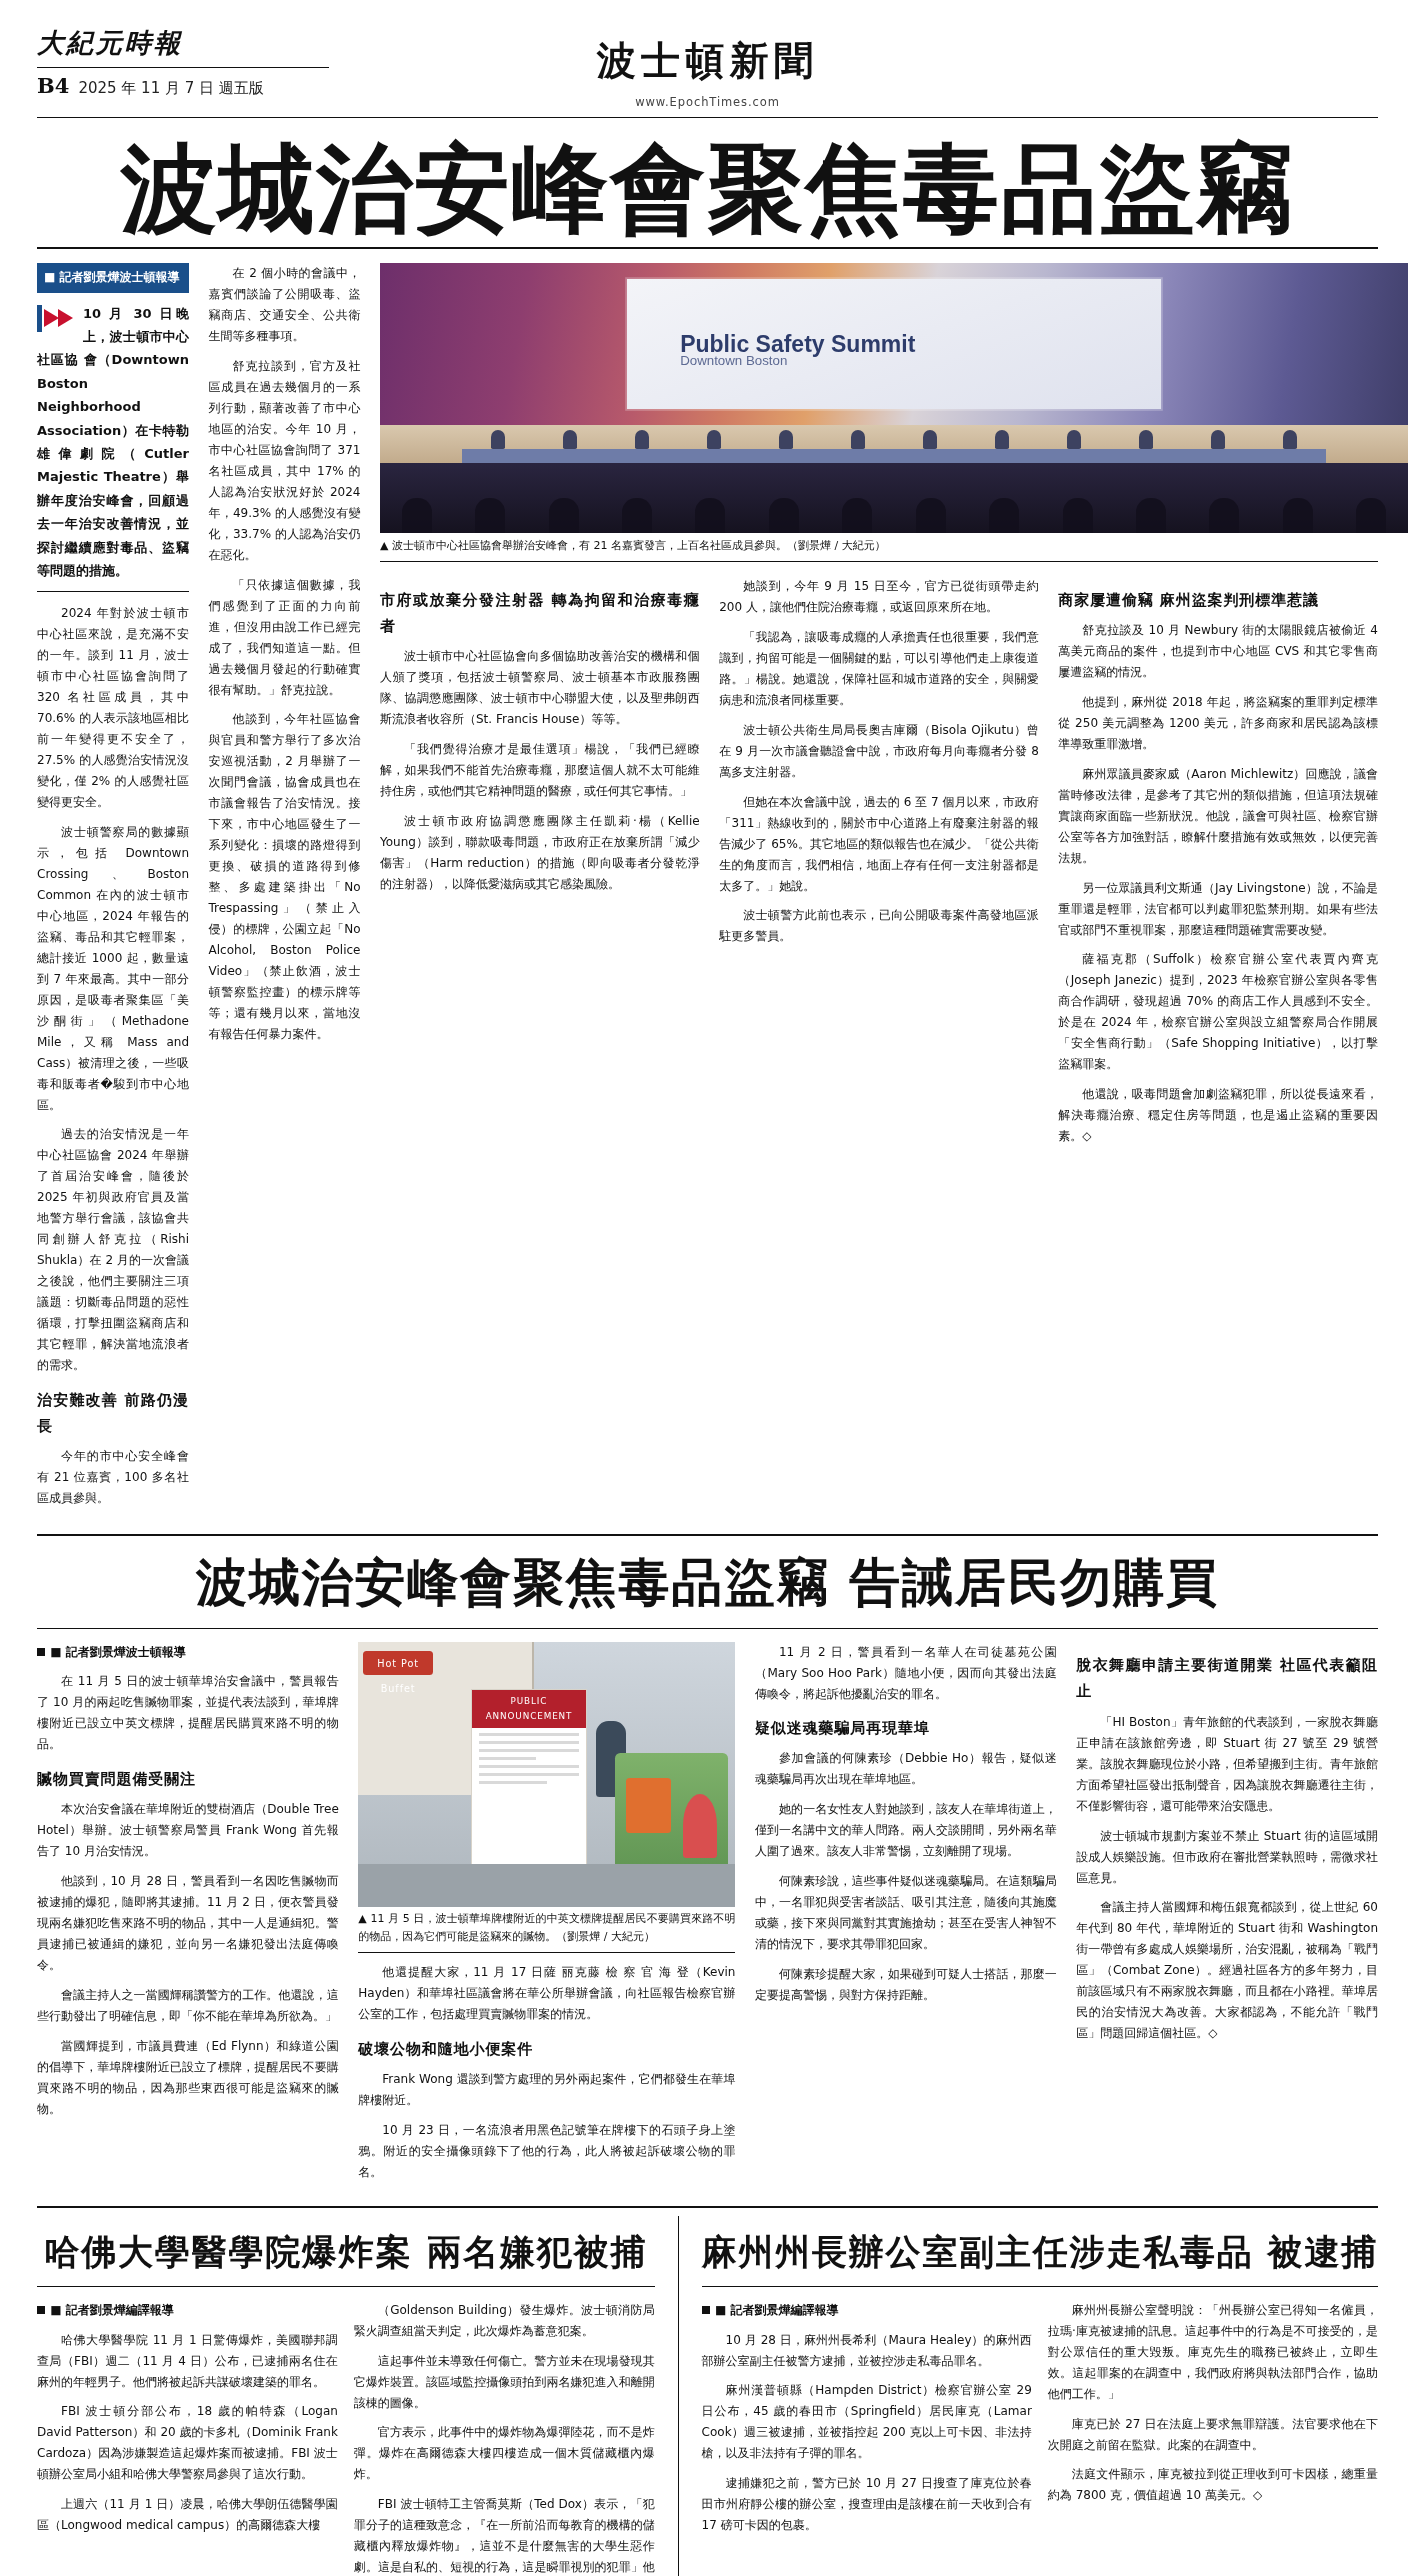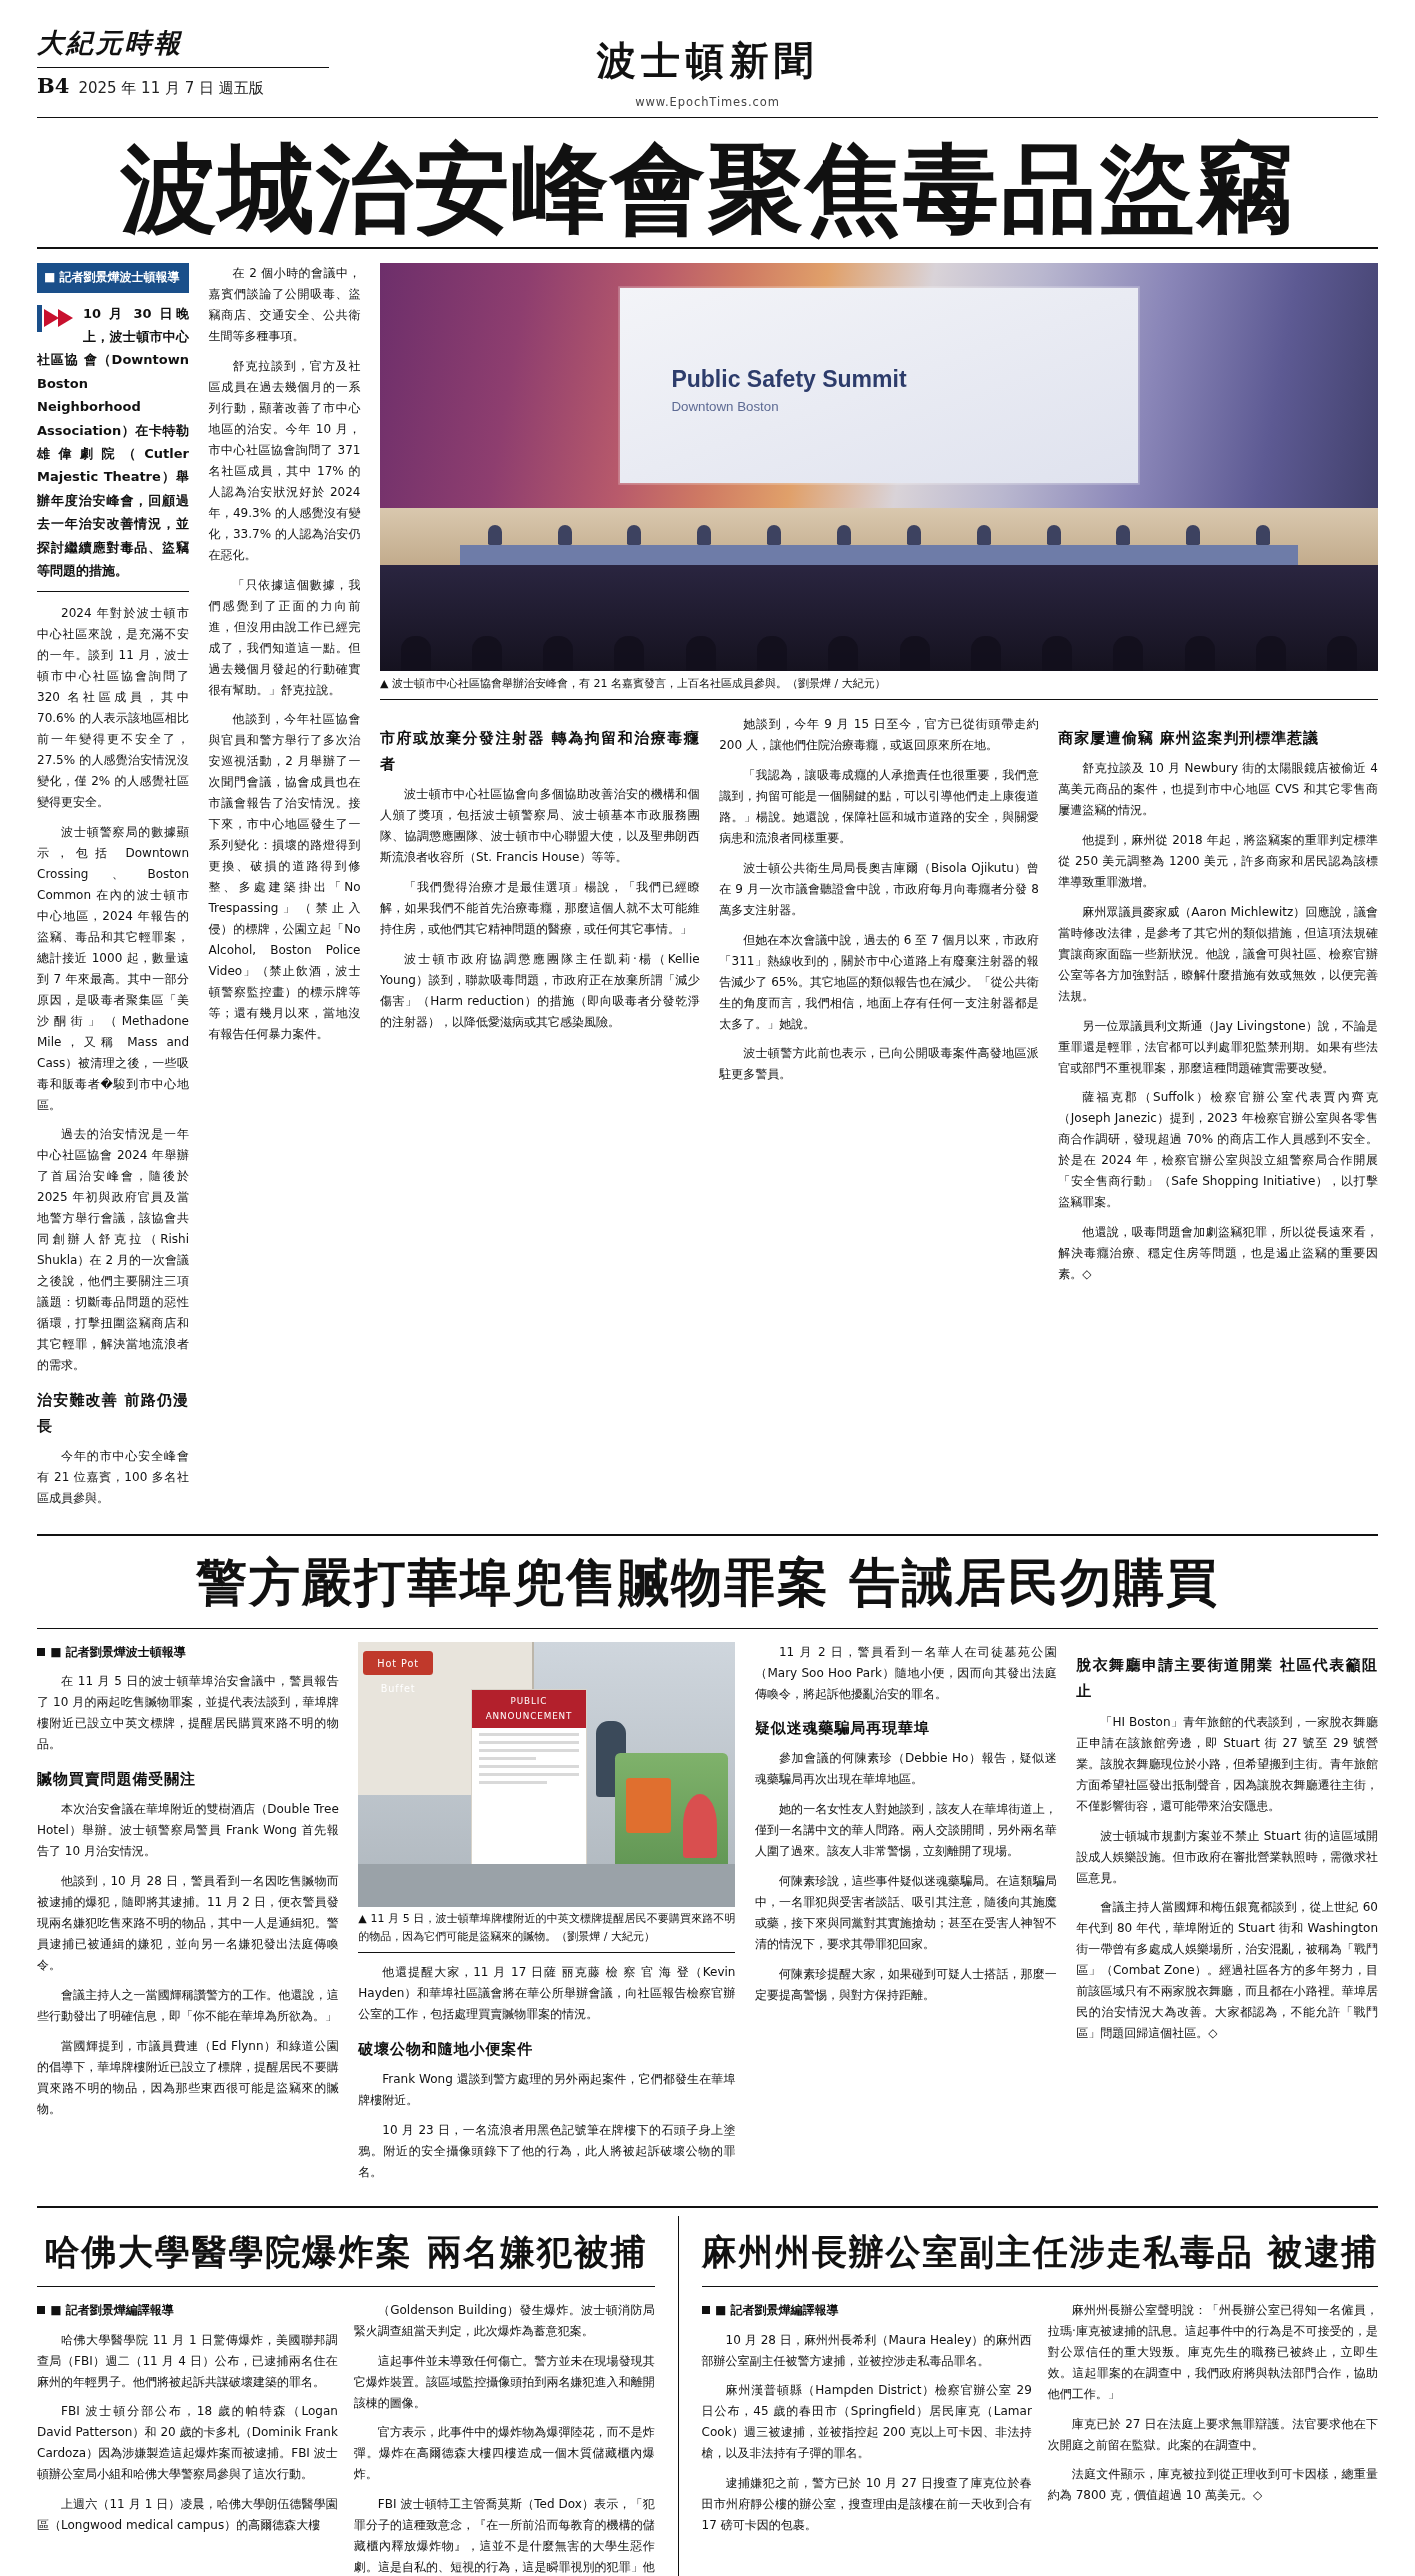--- a/index.html
+++ b/index.html
@@ -49,21 +49,21 @@
   .lead-box{border-bottom:0.9px solid #111;padding-bottom:8.8px;margin-bottom:10.6px;}
   .lead-text{font-size:13px;line-height:1.8;font-weight:bold;color:#111;text-align:justify;}
   .lead-flag{float:left;width:39px;height:26.5px;margin:3.5px 7px 1.8px 0;position:relative;}
   .lead-flag .bar{position:absolute;left:0;top:0;width:5.3px;height:26.5px;background:#1a4f8a;}
   .lead-flag .ar1,.lead-flag .ar2{position:absolute;width:0;height:0;border-top:9.7px solid transparent;border-bottom:9.7px solid transparent;border-left:15px solid #c8102e;top:3.5px;}
   .lead-flag .ar1{left:7px;}
   .lead-flag .ar2{left:21px;}
 
   
   .photo-wrap{margin-bottom:5.3px;}
-  .photo{width:100%;height:408px;position:relative;overflow:hidden;background:#2b2f4a;}
+  .photo{width:100%;height:270px;position:relative;overflow:hidden;background:#2b2f4a;padding-left:30px;}
   .ph-bg{position:absolute;inset:0;background:
       linear-gradient(100deg,#6d2f6b 0%,#8e3e6f 14%,#b85a6b 26%,#cf7a63 34%,#e0a06a 42%,#d9d3d8 52%,#b9b7cf 62%,#8a86b8 74%,#5d5a93 86%,#3b3a63 100%);}
   .ph-screen{position:absolute;left:24%;top:6%;width:52%;height:48%;background:linear-gradient(160deg,#f3f4f8,#dfe2ee);box-shadow:0 0 0 1.8px rgba(255,255,255,.25);}
   .ph-screen .t1{position:absolute;left:10%;top:40%;font-family:"Liberation Sans",sans-serif;font-size:23px;color:#2d3c6b;font-weight:bold;}
   .ph-screen .t2{position:absolute;left:10%;top:57%;font-family:"Liberation Sans",sans-serif;font-size:13.3px;color:#5d6a93;}
   .ph-stage{position:absolute;left:0;bottom:26%;width:100%;height:14%;background:linear-gradient(#d9c8ae,#c2ab8c);}
   .ph-table{position:absolute;left:8%;bottom:22%;width:84%;height:9%;background:#6e7ca8;}
   .ph-people{position:absolute;left:8%;bottom:31%;width:84%;height:8%;display:flex;justify-content:space-around;align-items:flex-end;}
   .ph-people i{display:block;width:14px;height:19.5px;background:#3d4260;border-radius:7px 7px 1.8px 1.8px;}
   .ph-floor{position:absolute;left:0;bottom:0;width:100%;height:26%;background:linear-gradient(#2a2540,#15121f);}
@@ -212,21 +212,21 @@
           <p>麻州眾議員麥家威（Aaron Michlewitz）回應說，議會當時修改法律，是參考了其它州的類似措施，但這項法規確實讓商家面臨一些新狀況。他說，議會可與社區、檢察官辦公室等各方加強對話，瞭解什麼措施有效或無效，以便完善法規。</p>
           <p>另一位眾議員利文斯通（Jay Livingstone）說，不論是重罪還是輕罪，法官都可以判處罪犯監禁刑期。如果有些法官或部門不重視罪案，那麼這種問題確實需要改變。</p>
           <p>薩福克郡（Suffolk）檢察官辦公室代表賈內齊克（Joseph Janezic）提到，2023 年檢察官辦公室與各零售商合作調研，發現超過 70% 的商店工作人員感到不安全。於是在 2024 年，檢察官辦公室與設立組警察局合作開展「安全售商行動」（Safe Shopping Initiative），以打擊盜竊罪案。</p>
           <p>他還說，吸毒問題會加劇盜竊犯罪，所以從長遠來看，解決毒癮治療、穩定住房等問題，也是遏止盜竊的重要因素。◇</p>
         </div>
       </div>
     </div>
   </div>
 
   <div class="sec-rule"></div>
-  <div class="sec-title">警方嚴打華埠兜售贓物罪案 告誡居民勿購買</div>
+  <div class="sec-title">波城治安峰會聚焦毒品盜竊 告誡居民勿購買</div>
   <div class="thin-rule"></div>
 
   <div class="cols">
     <div class="col">
       <div class="byline"><span class="sq"></span><span>■ 記者劉景燁波士頓報導</span></div>
       <p>在 11 月 5 日的波士頓華埠治安會議中，警員報告了 10 月的兩起吃售贓物罪案，並提代表法談到，華埠牌樓附近已設立中英文標牌，提醒居民購買來路不明的物品。</p>
       <div class="subhead">贓物買賣問題備受關注</div>
       <p>本次治安會議在華埠附近的雙樹酒店（Double Tree Hotel）舉辦。波士頓警察局警員 Frank Wong 首先報告了 10 月治安情況。</p>
       <p>他談到，10 月 28 日，警員看到一名因吃售贓物而被逮捕的爆犯，隨即將其逮捕。11 月 2 日，便衣警員發現兩名嫌犯吃售來路不明的物品，其中一人是通緝犯。警員逮捕已被通緝的嫌犯，並向另一名嫌犯發出法庭傳喚令。</p>
       <p>會議主持人之一當國輝稱讚警方的工作。他還說，這些行動發出了明確信息，即「你不能在華埠為所欲為。」</p>

